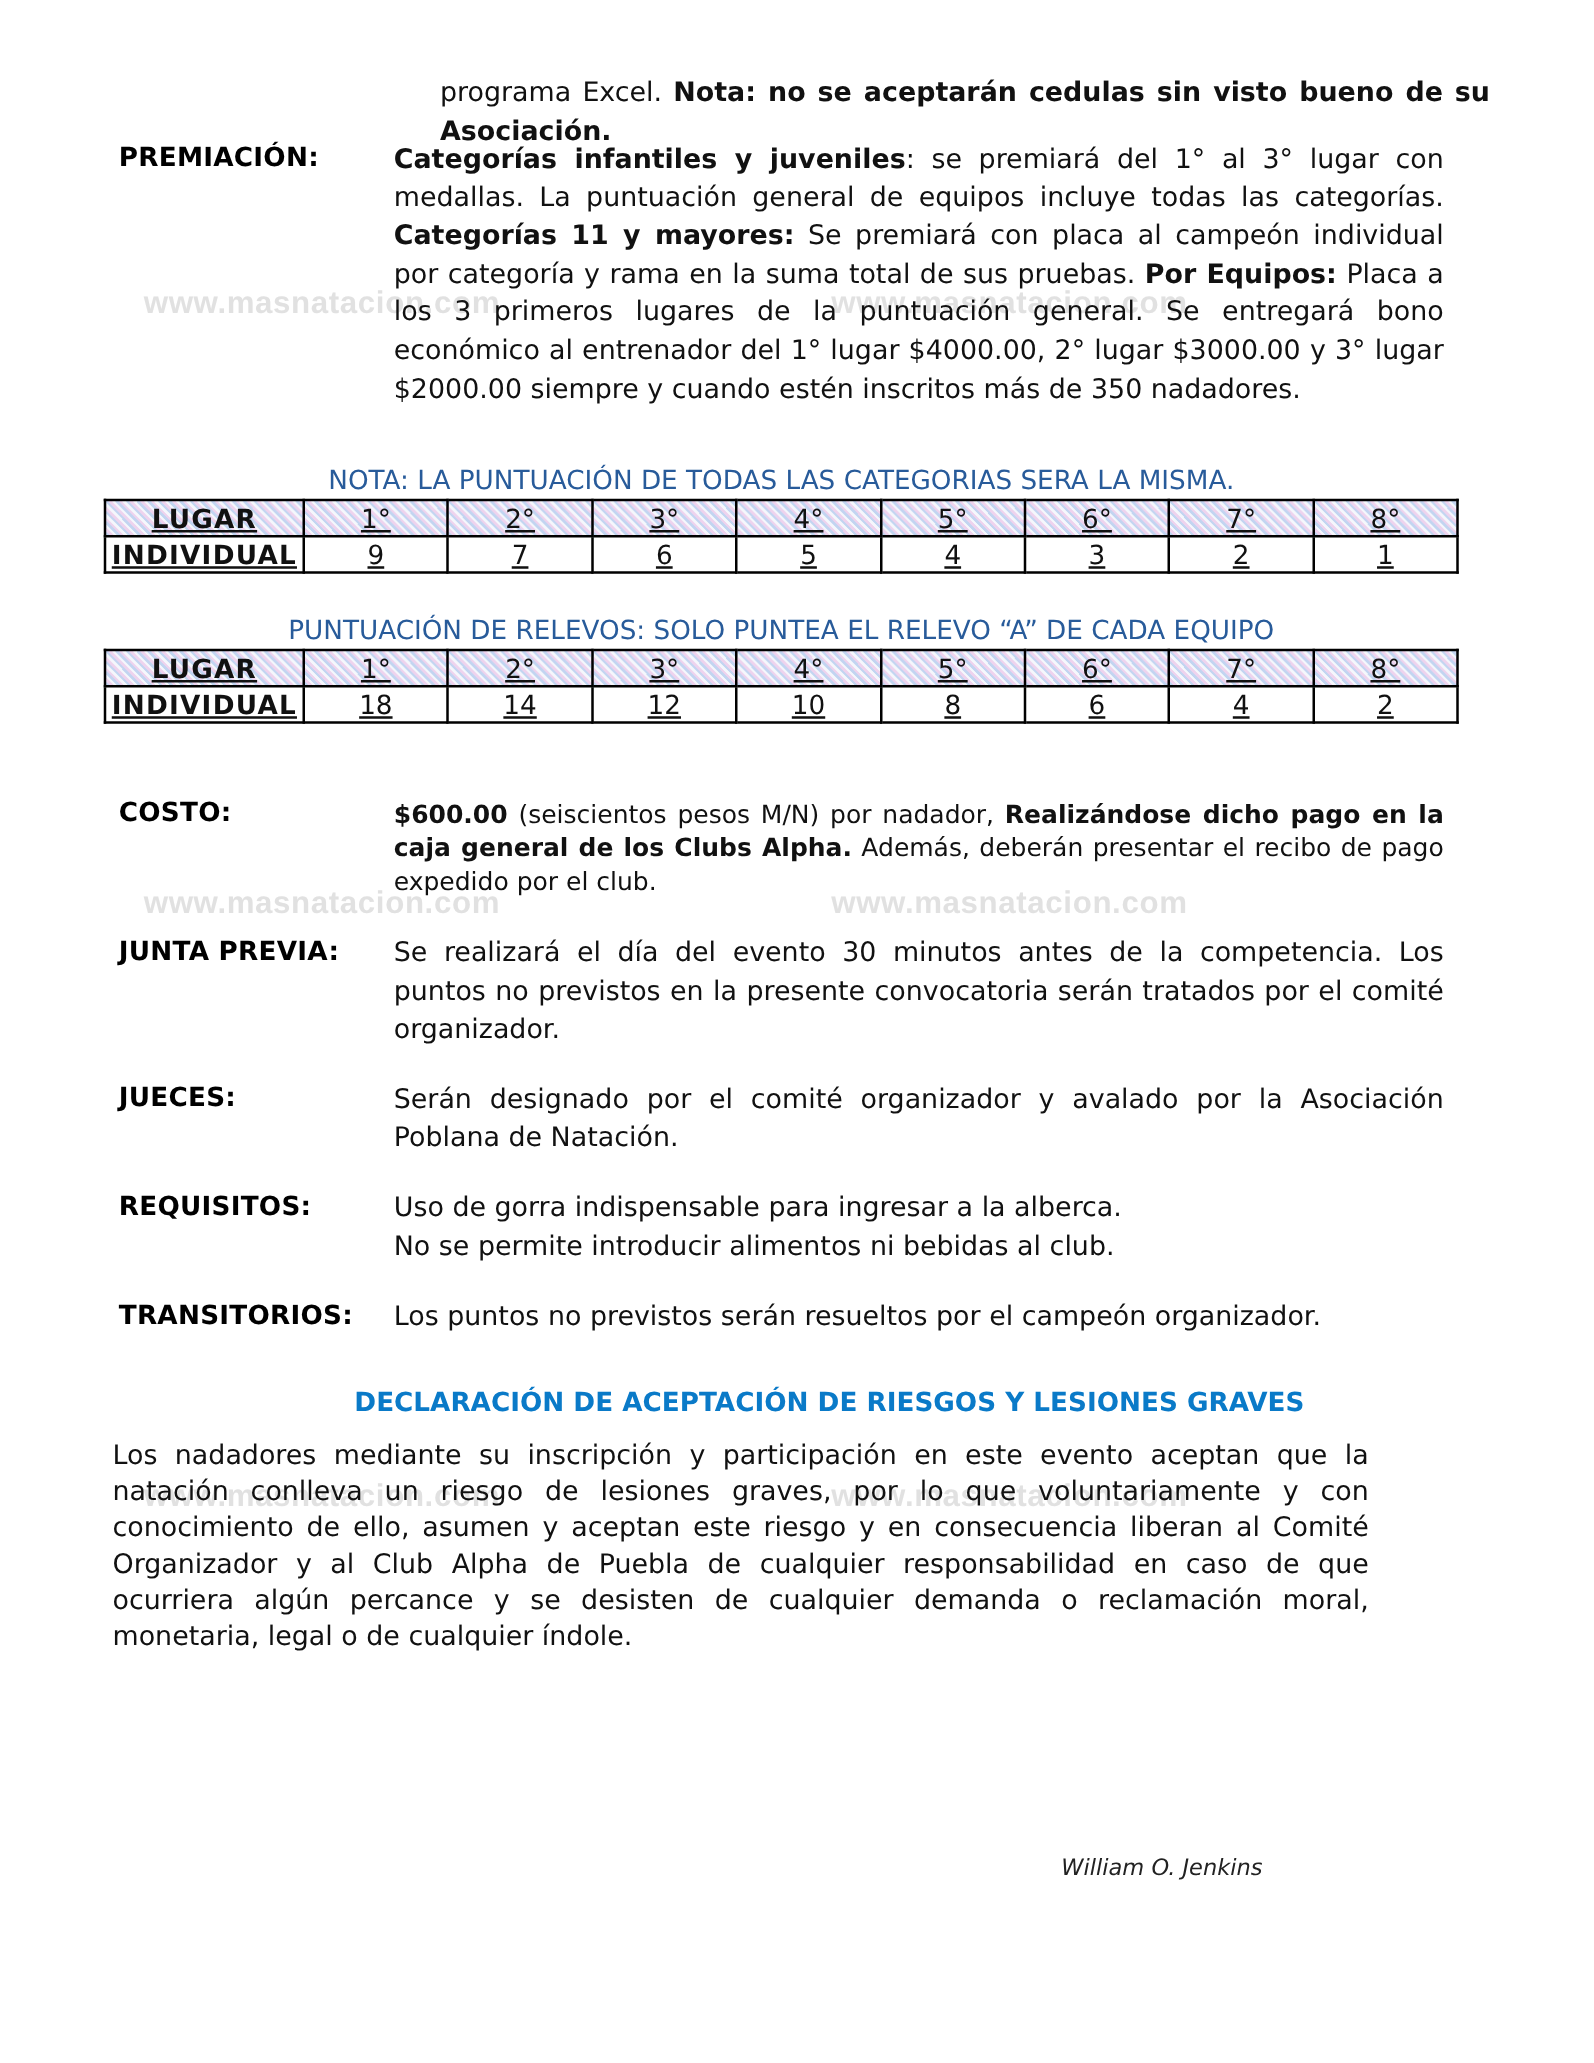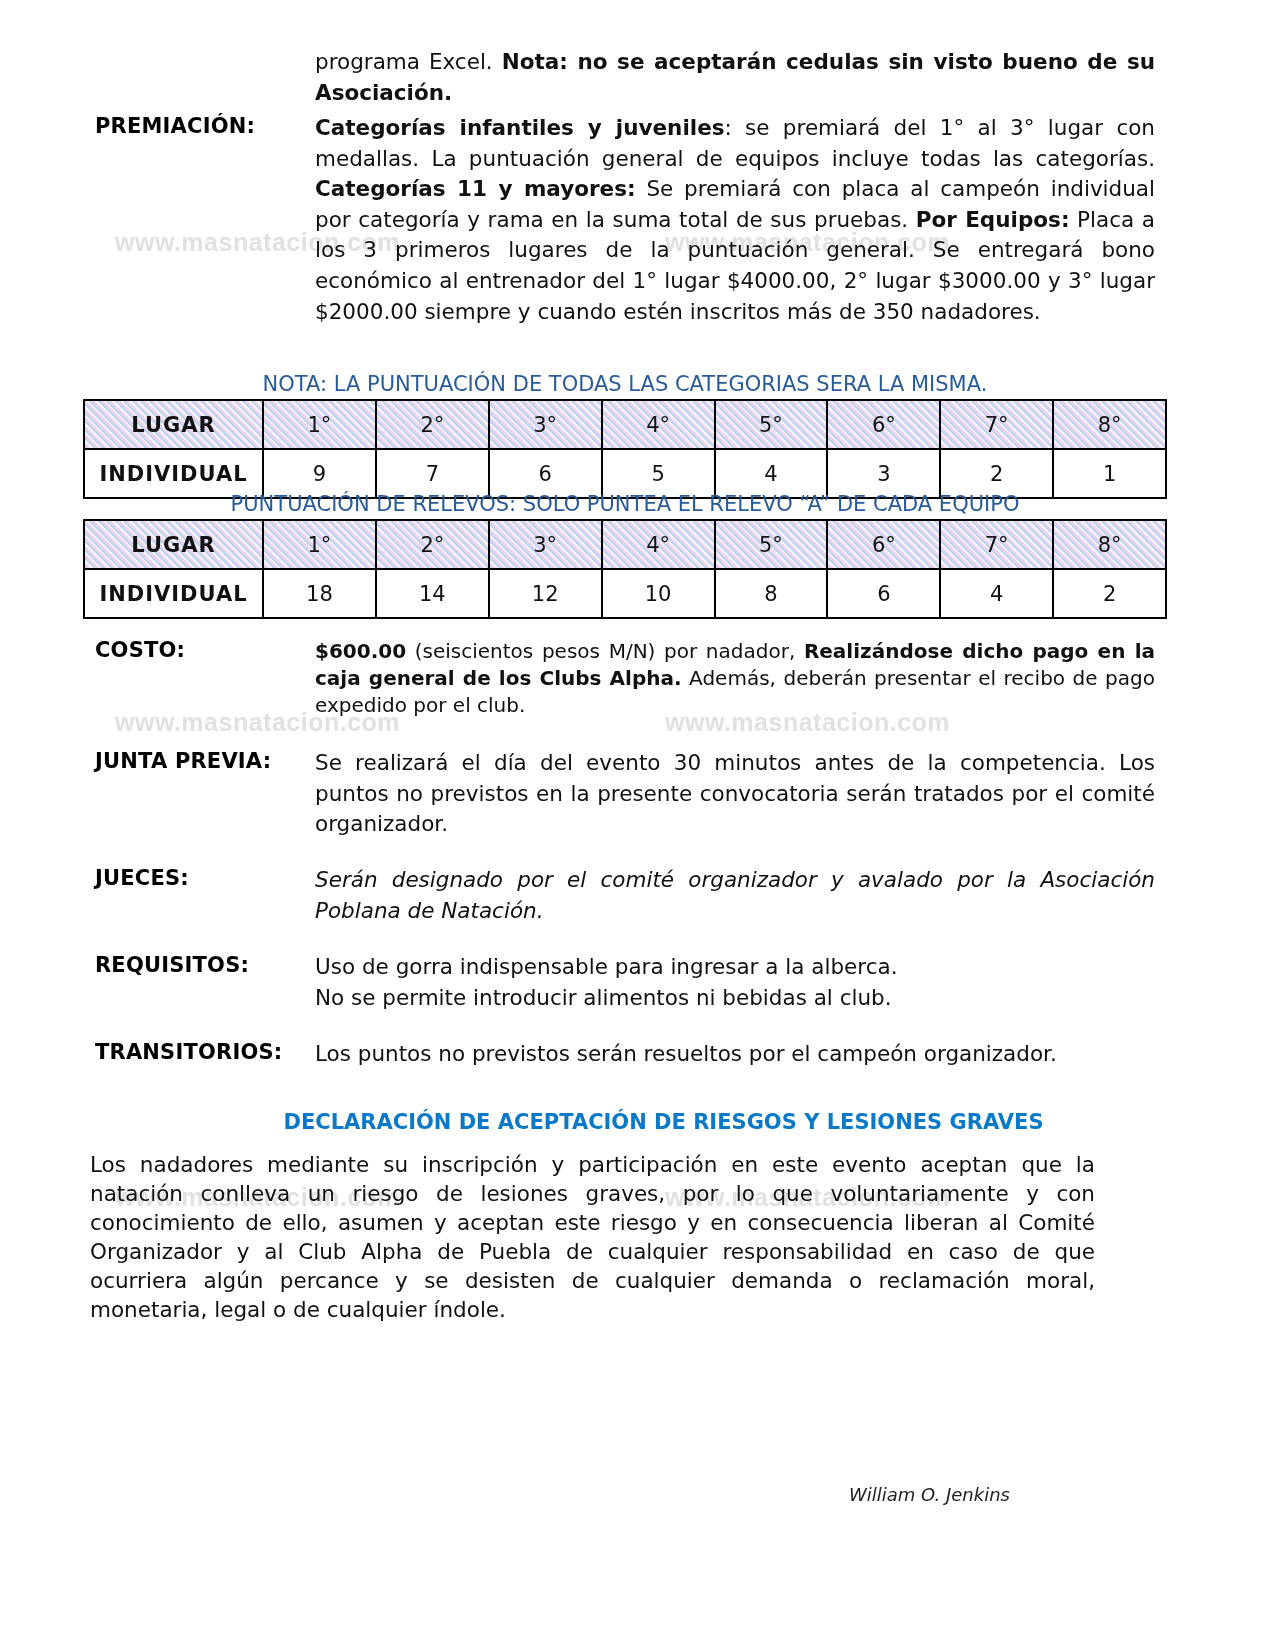--- a/index.html
+++ b/index.html
@@ -7,21 +7,21 @@
          font-family:"DejaVu Sans", sans-serif; color:#111; }
   .page { position:absolute; left:0; top:0; width:1275px; height:1650px; }
   .wm { position:absolute; font-family:"Liberation Sans", sans-serif; font-size:25px; font-weight:bold;
         color:rgba(200,200,200,0.55); letter-spacing:0.5px; pointer-events:none; white-space:nowrap; }
   .sec { position:absolute; left:95px; width:1060px; }
   .lbl { position:absolute; left:0; top:0; color:#000000; font-weight:bold; font-size:21px; letter-spacing:0.2px; }
   .body { position:absolute; left:220px; width:840px; font-size:21.5px; line-height:30.6px; text-align:justify; color:#111; }
   .body b { font-weight:bold; }
   .tt { position:absolute; left:80px; width:1090px; text-align:center; color:#285b9a; font-weight:normal; font-size:21px; }
   table.pts { position:absolute; left:83px; width:1084px; border-collapse:collapse; table-layout:fixed; }
-  table.pts td { border:2px solid #000; text-align:center; font-size:21px; height:27px; padding:10px; color:#111; }
+  table.pts td { border:2px solid #000; text-align:center; font-size:21px; height:27px; padding:0; color:#111;text-decoration:underline; }
   table.pts tr.hdr td { background-color:#e6ecf8;
      background-image: repeating-linear-gradient(45deg, rgba(190,210,240,0.9) 0 2px, rgba(240,205,235,0.8) 2px 4px, rgba(255,255,255,0.6) 4px 6px); }
   table.pts td.first { width:157px; font-weight:bold; letter-spacing:1px; }
   .center { position:absolute; left:0; width:1275px; text-align:center;margin-left:26px; }
   .decl-title { color:#0a7ac8; font-weight:bold; font-size:21px; }
   .closing { font-weight:bold; font-size:19px; color:#111; }
   .quote { position:absolute; left:170px; width:905px; text-align:right; font-style:italic; font-size:18px; color:#222; }
 </style>
 </head>
 <body>
@@ -29,21 +29,21 @@
 <div class="page">
 
   <div class="wm" style="left:115px; top:228px;">www.masnatacion.com</div>
   <div class="wm" style="left:665px; top:228px;">www.masnatacion.com</div>
   <div class="wm" style="left:115px; top:708px;">www.masnatacion.com</div>
   <div class="wm" style="left:665px; top:708px;">www.masnatacion.com</div>
   <div class="wm" style="left:115px; top:1183px;">www.masnatacion.com</div>
   <div class="wm" style="left:665px; top:1183px;">www.masnatacion.com</div>
 
   <div class="sec" style="top:43px;">
-    <div class="body" style="top:4px;"><span>programa Excel. </span><b>Nota: no se aceptarán cedulas sin visto bueno de su Asociación.</b></div>
+    <div class="body" style="top:17px;margin-left:37px;"><span>programa Excel. </span><b>Nota: no se aceptarán cedulas sin visto bueno de su Asociación.</b></div>
   </div>
 
   <div class="sec" style="top:114px;">
     <div class="lbl">PREMIACIÓN:</div>
     <div class="body" style="top:-1px;"><b>Categorías infantiles y juveniles</b><span>: se premiará del 1° al 3° lugar con medallas. La puntuación general de equipos incluye todas las categorías. </span><b>Categorías 11 y mayores:</b><span> Se premiará con placa al campeón individual por categoría y rama en la suma total de sus pruebas. </span><b>Por Equipos:</b><span> Placa a los 3 primeros lugares de la puntuación general. Se entregará bono económico al entrenador del 1° lugar $4000.00, 2° lugar $3000.00 y 3° lugar $2000.00 siempre y cuando estén inscritos más de 350 nadadores.</span></div>
   </div>
 
   <div class="tt" style="top:372px;">NOTA: LA PUNTUACIÓN DE TODAS LAS CATEGORIAS SERA LA MISMA.</div>
   <table class="pts" style="top:399px;">
     <tbody>
@@ -105,21 +105,21 @@
     <div class="body" style="top:0; font-size:20px; line-height:27px;"><b>$600.00</b><span> (seiscientos pesos M/N) por nadador, </span><b>Realizándose dicho pago en la caja general de los Clubs Alpha.</b><span> Además, deberán presentar el recibo de pago expedido por el club.</span></div>
   </div>
 
   <div class="sec" style="top:749px;">
     <div class="lbl">JUNTA PREVIA:</div>
     <div class="body" style="top:-1px;">Se realizará el día del evento 30 minutos antes de la competencia. Los puntos no previstos en la presente convocatoria serán tratados por el comité organizador.</div>
   </div>
 
   <div class="sec" style="top:866px;">
     <div class="lbl">JUECES:</div>
-    <div class="body" style="top:-1px;font-style:italic;">Serán designado por el comité organizador y avalado por la Asociación Poblana de Natación.</div>
+    <div class="body" style="top:-1px;">Serán designado por el comité organizador y avalado por la Asociación Poblana de Natación.</div>
   </div>
 
   <div class="sec" style="top:953px;">
     <div class="lbl">REQUISITOS:</div>
     <div class="body" style="top:-1px; text-align:left;">
       <div>Uso de gorra indispensable para ingresar a la alberca.</div>
       <div>No se permite introducir alimentos ni bebidas al club.</div>
     </div>
   </div>
 

